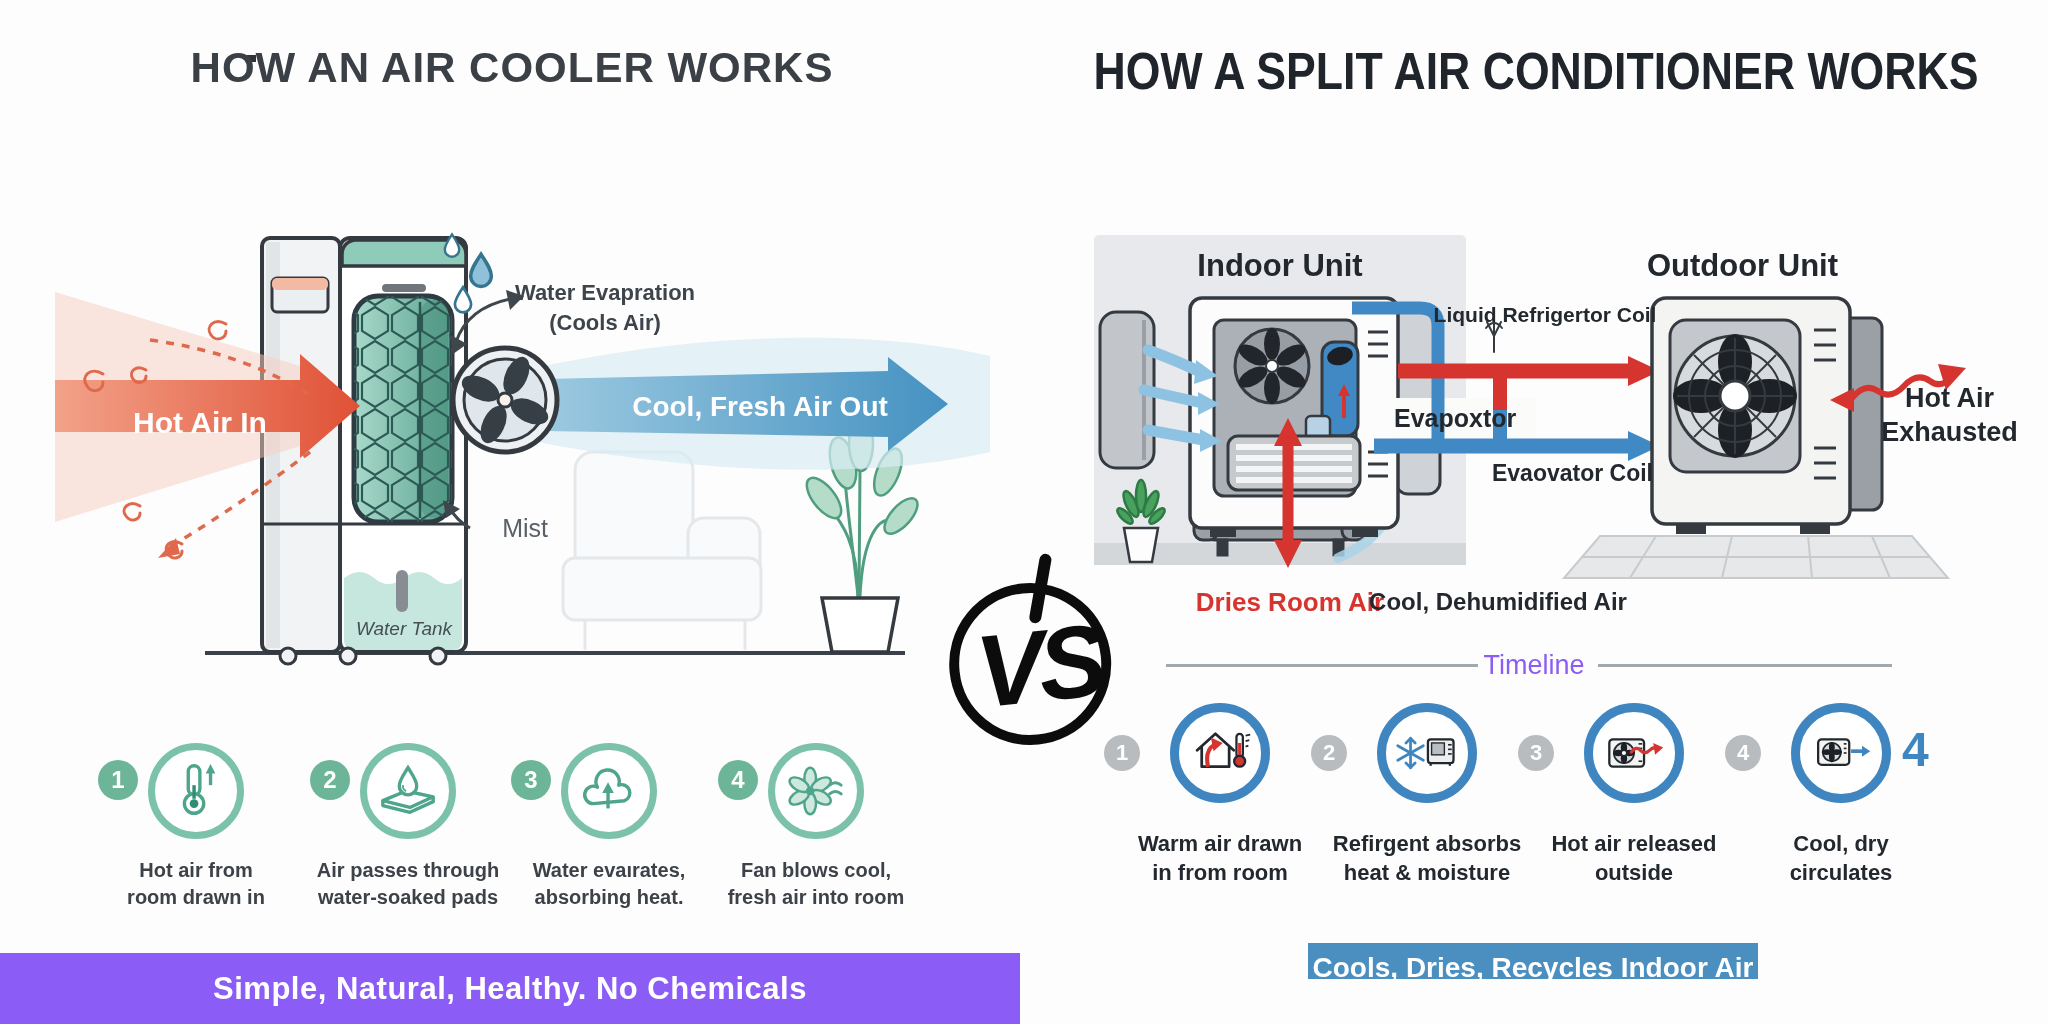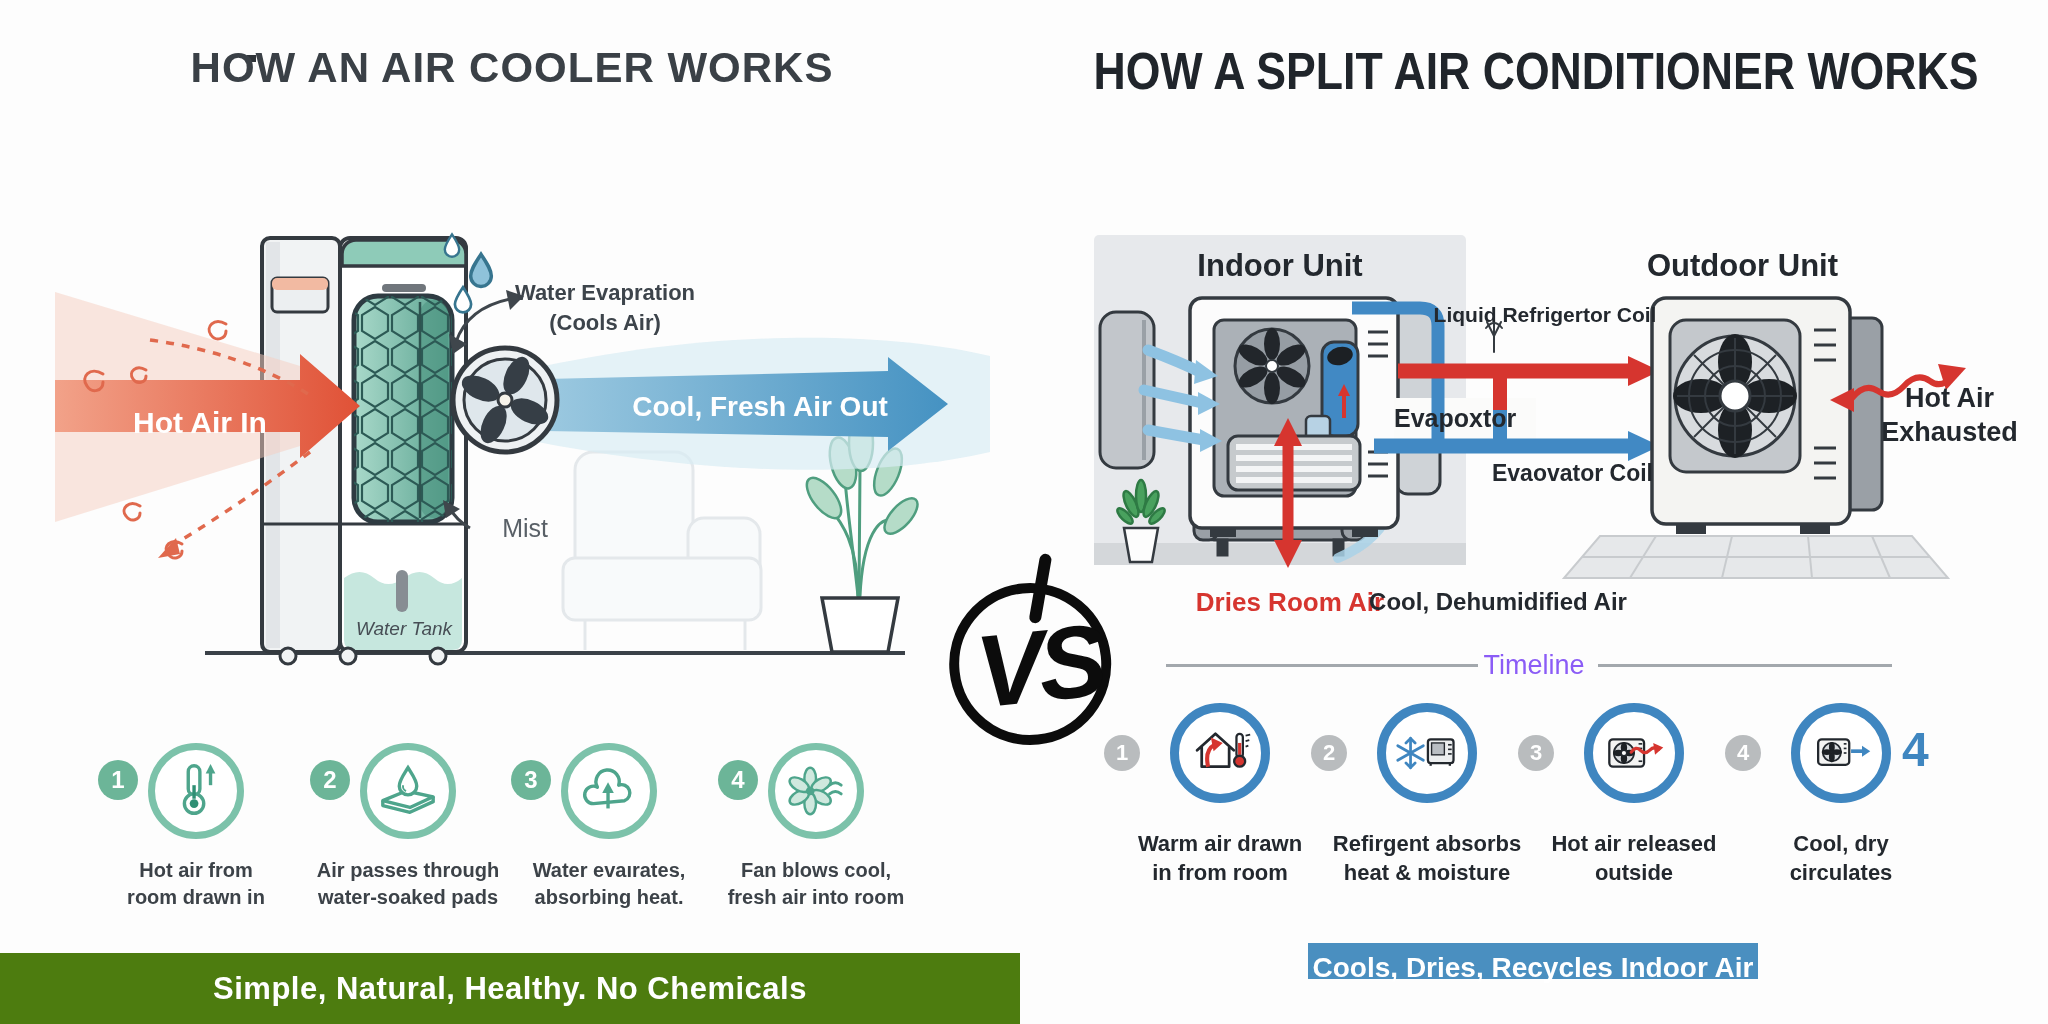--- a/index.html
+++ b/index.html
@@ -25,21 +25,21 @@
   
   .t-step{position:absolute;width:240px;height:200px;top:700px;}
   .t-step .ring{position:absolute;left:70px;top:3px;width:82px;height:82px;border:9px solid #3f86c0;
                 border-radius:50%;background:#fff;display:flex;align-items:center;justify-content:center;}
   .t-step .badge{position:absolute;left:4px;top:35px;width:36px;height:36px;border-radius:50%;
                  background:#b9bcbe;color:#fff;font-weight:700;font-size:22px;display:flex;
                  align-items:center;justify-content:center;}
   .t-step .cap{position:absolute;left:-5px;top:130px;width:250px;text-align:center;font-size:22px;
                font-weight:700;color:#23282e;line-height:1.3;}
   .banner{position:absolute;color:#fff;font-weight:700;text-align:center;}
-  #green-banner{left:0;top:953px;width:1020px;height:71px;background:#4d7c0f;font-size:31px;
+  #green-banner{left:0;top:953px;width:1020px;height:71px;background:#8b5cf6;font-size:31px;
                 line-height:71px;letter-spacing:.5px;}
   #blue-banner{left:1308px;top:943px;width:450px;height:36px;background:#4a8fc0;font-size:28px;
                line-height:49px;}
   .tl-line{position:absolute;height:3px;background:#a3a8ad;top:664px;}
   svg{display:block;}
 </style>
 </head>
 <body>
 
 <div class="canvas">

